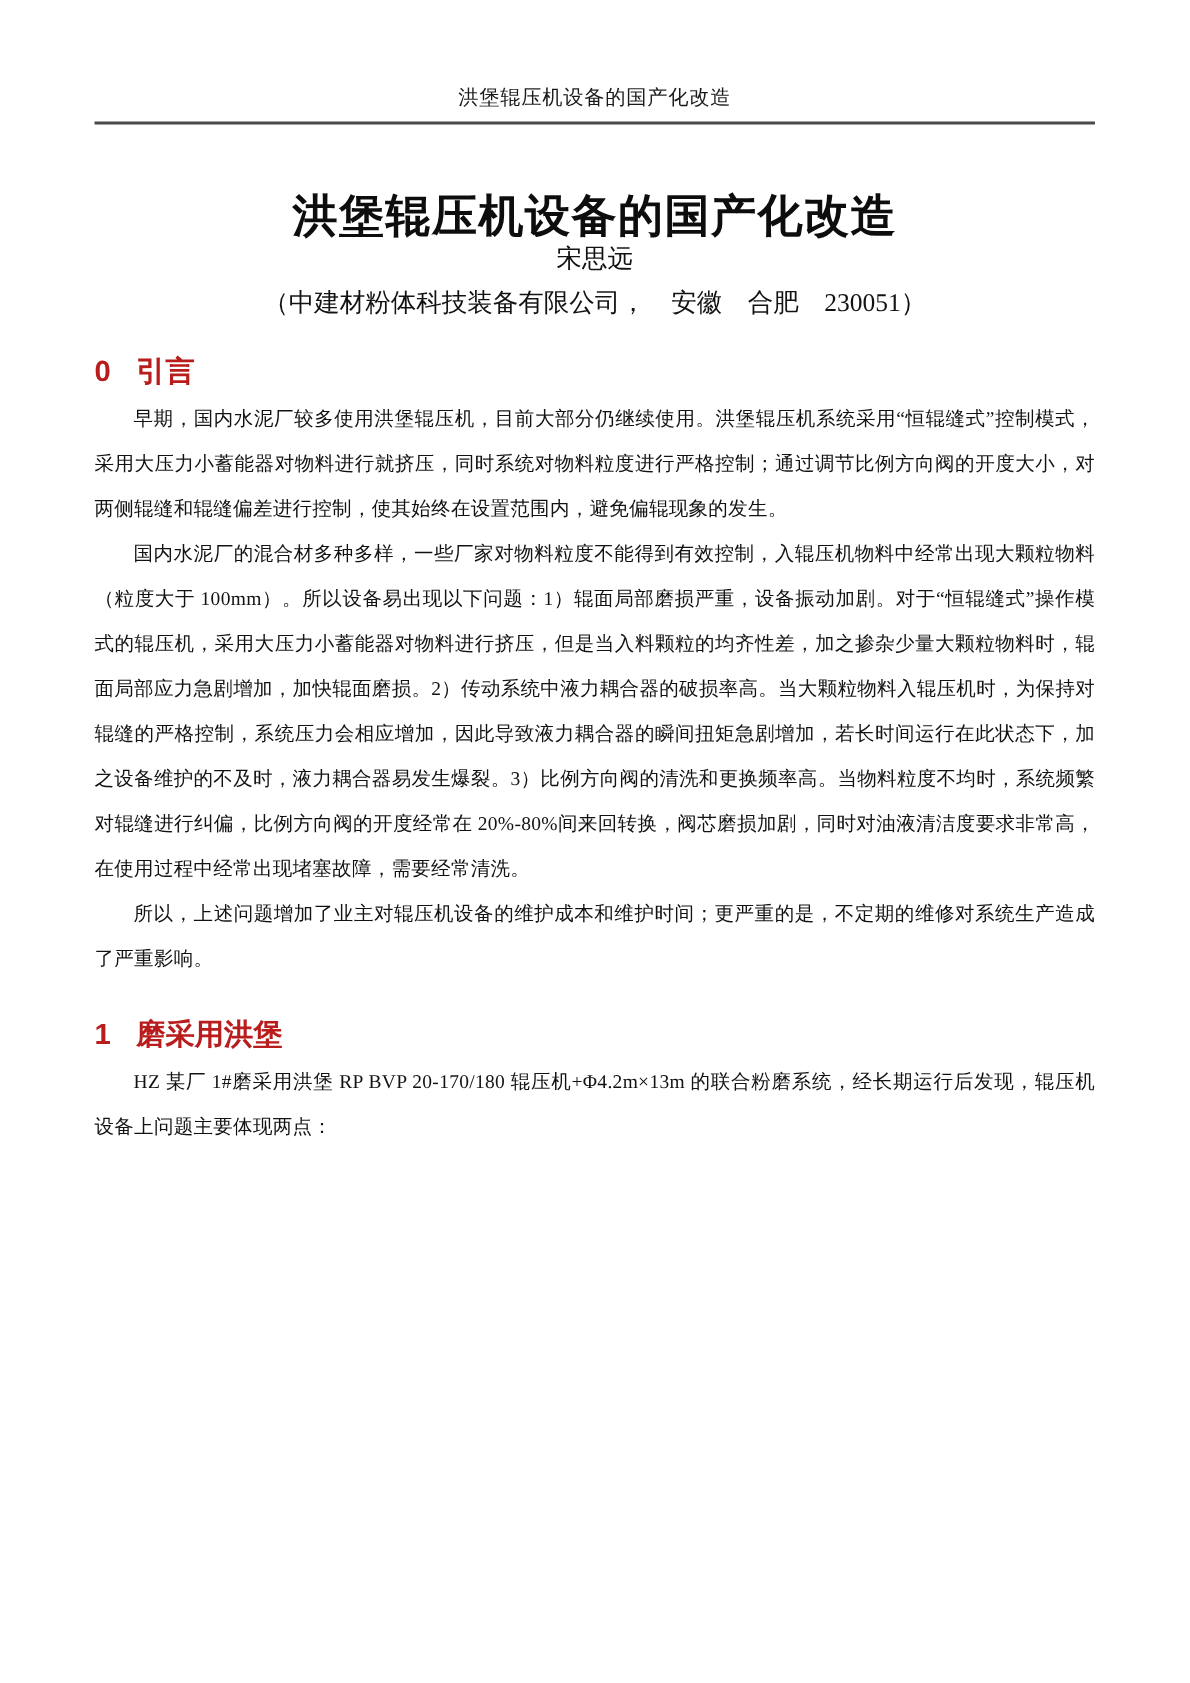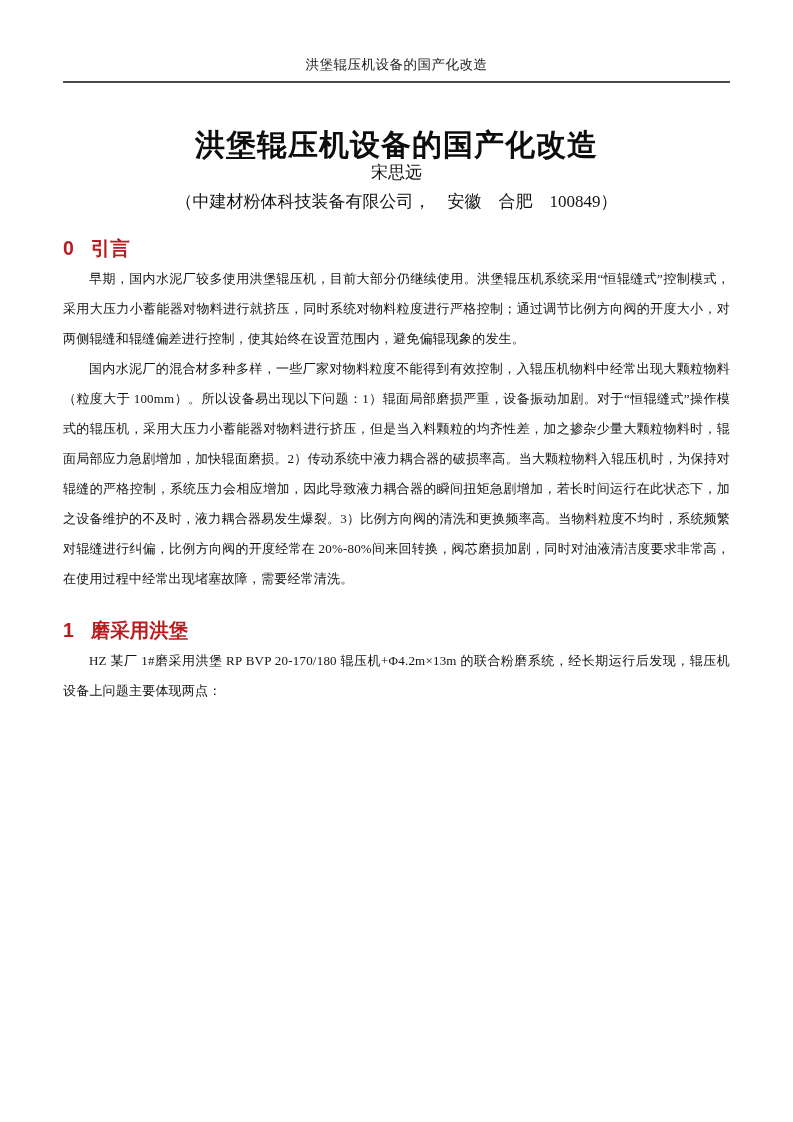--- a/index.html
+++ b/index.html
@@ -111,27 +111,28 @@
 
 <div class="page">
 
   <div class="running-head">
     <span>洪堡辊压机设备的国产化改造</span>
   </div>
   <div class="head-rule"></div>
 
   <h1 class="title">洪堡辊压机设备的国产化改造</h1>
   <div class="author">宋思远</div>
-  <div class="affiliation">（中建材粉体科技装备有限公司，　安徽　合肥　100849）</div>
+  <div class="affiliation">（中建材粉体科技装备有限公司，　安徽　合肥　230051）</div>
 
   <div class="section-heading">
     <span class="sec-no">0</span><span class="sec-title">引言</span>
   </div>
   <p class="para para-first">早期，国内水泥厂较多使用洪堡辊压机，目前大部分仍继续使用。洪堡辊压机系统采用“恒辊缝式”控制模式，采用大压力小蓄能器对物料进行就挤压，同时系统对物料粒度进行严格控制；通过调节比例方向阀的开度大小，对两侧辊缝和辊缝偏差进行控制，使其始终在设置范围内，避免偏辊现象的发生。</p>
   <p class="para">国内水泥厂的混合材多种多样，一些厂家对物料粒度不能得到有效控制，入辊压机物料中经常出现大颗粒物料（粒度大于 100mm）。所以设备易出现以下问题：1）辊面局部磨损严重，设备振动加剧。对于“恒辊缝式”操作模式的辊压机，采用大压力小蓄能器对物料进行挤压，但是当入料颗粒的均齐性差，加之掺杂少量大颗粒物料时，辊面局部应力急剧增加，加快辊面磨损。2）传动系统中液力耦合器的破损率高。当大颗粒物料入辊压机时，为保持对辊缝的严格控制，系统压力会相应增加，因此导致液力耦合器的瞬间扭矩急剧增加，若长时间运行在此状态下，加之设备维护的不及时，液力耦合器易发生爆裂。3）比例方向阀的清洗和更换频率高。当物料粒度不均时，系统频繁对辊缝进行纠偏，比例方向阀的开度经常在 20%-80%间来回转换，阀芯磨损加剧，同时对油液清洁度要求非常高，在使用过程中经常出现堵塞故障，需要经常清洗。</p>
+  <p class="para">所以，上述问题增加了业主对辊压机设备的维护成本和维护时间；更严重的是，不定期的维修对系统生产造成了严重影响。</p>
 
   <div class="section-heading">
     <span class="sec-no">1</span><span class="sec-title">磨采用洪堡</span>
   </div>
   <p class="para para-first">HZ 某厂 1#磨采用洪堡 RP BVP 20-170/180 辊压机+Φ4.2m×13m 的联合粉磨系统，经长期运行后发现，辊压机设备上问题主要体现两点：</p>
 
   <div class="footer">
     <svg class="footer-rule" viewBox="0 0 661 10" preserveAspectRatio="none" aria-hidden="true">
       <polygon points="0,3.5 330.5,0 661,3.5 330.5,8" fill="#111111"></polygon>
     </svg>

